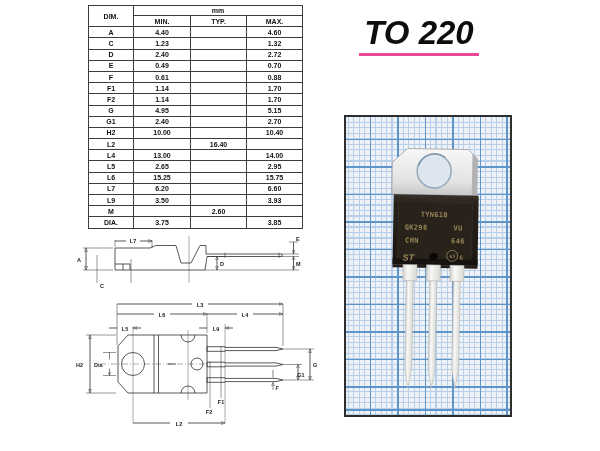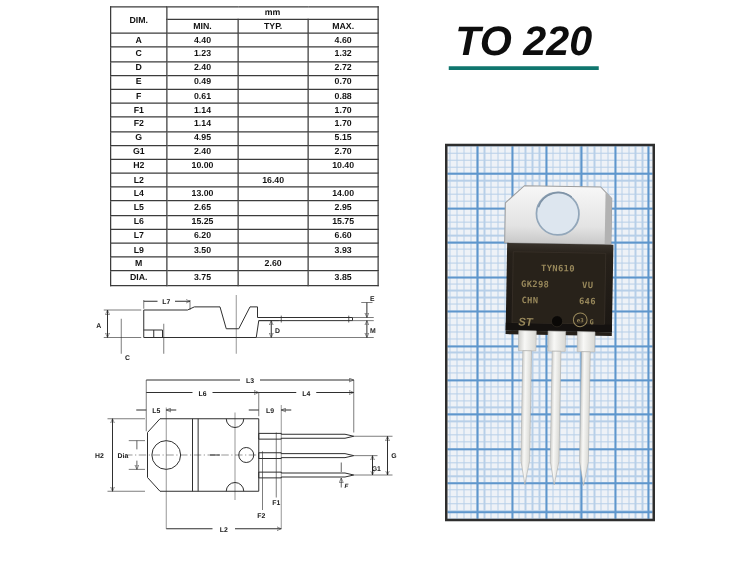--- a/index.html
+++ b/index.html
@@ -19,24 +19,24 @@
     text-align:center; vertical-align:middle;
     padding:0; height:10.2px; overflow:hidden; white-space:nowrap;
   }
   .c-dim { width:44px; } .c-min { width:56px; } .c-typ { width:55px; } .c-max { width:55px; }
   
   .title {
     position:absolute; left:340px; top:14px; width:158px;
     text-align:center; font-size:33px; font-weight:bold; font-style:italic;
     color:#0d0d0d; letter-spacing:0px;
   }
-  .title span { border-bottom:3px solid #0f766e; padding:0 5px 1px 5px; display:inline-block; }
+  .title span { border-bottom:3px solid #ec4899; padding:0 5px 1px 5px; display:inline-block; }
   
   .photo {
-    position:absolute; left:356px; top:115px; width:164px; height:298px;
+    position:absolute; left:344px; top:115px; width:164px; height:298px;
     border:2px solid #2e2e2e;
     background-color:#eef2f7;
     background-image:
       repeating-linear-gradient(to right, #5e96cc 0 1.6px, transparent 1.6px 27.5px),
       repeating-linear-gradient(to bottom, #5e96cc 0 1.6px, transparent 1.6px 27.5px),
       repeating-linear-gradient(to right, #b7cfe8 0 1px, transparent 1px 5.5px),
       repeating-linear-gradient(to bottom, #b7cfe8 0 1px, transparent 1px 5.5px);
     background-position:-4px -6px;
   }
   .photo svg { display:block; }

